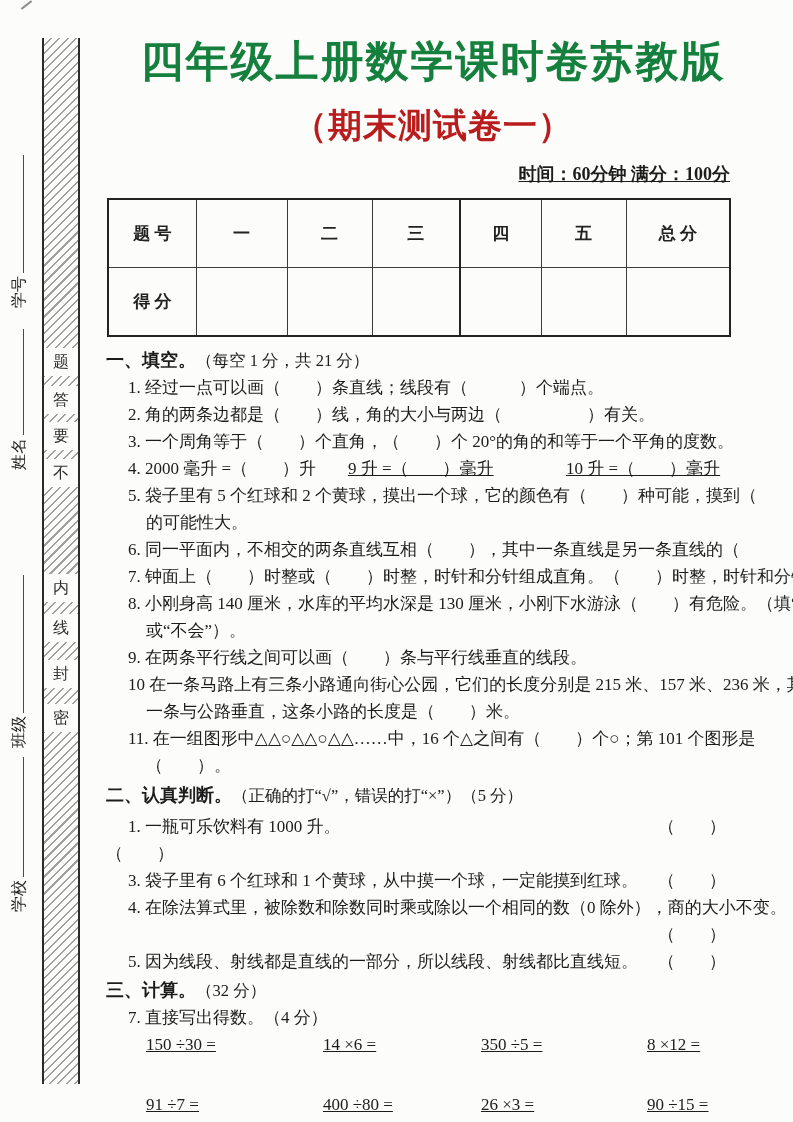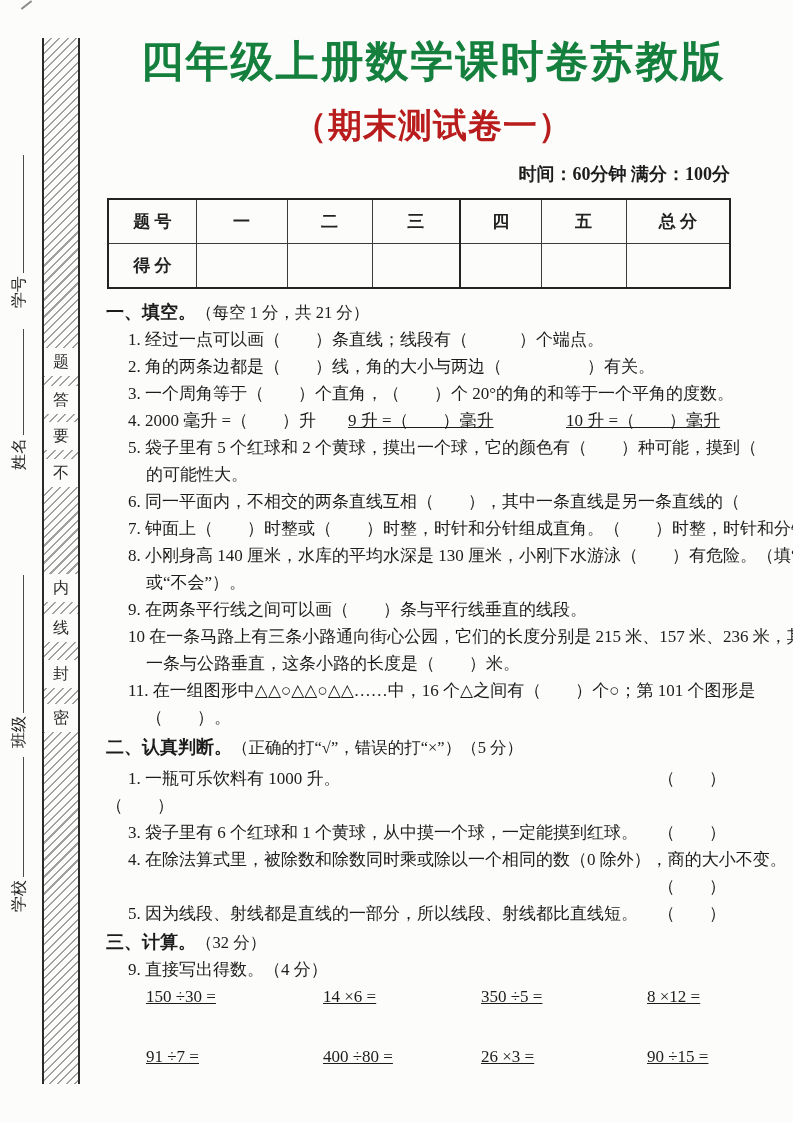--- a/index.html
+++ b/index.html
@@ -25,26 +25,26 @@
     margin-left:3px; }
   
   .main { position:absolute; left:106px; top:0; width:654px; }
   .title { margin:34px 0 0; font-family:"Liberation Sans","DejaVu Sans",sans-serif;
     font-weight:bold; font-size:43px; line-height:54px; letter-spacing:2px;
     text-align:center; color:#15803d; }
   .subtitle { margin:14px 0 0; font-family:"Liberation Sans","DejaVu Sans",sans-serif;
     font-weight:bold; font-size:34px; line-height:46px; letter-spacing:1px;
     text-align:center; color:#b91c1c; }
   .info { margin:14px 30px 0 0; text-align:right; font-size:18px; font-weight:bold;
-    line-height:24px; }
+    line-height:24px;text-decoration:underline; }
   
   table.score { border-collapse:collapse; table-layout:fixed; width:622px;
     margin:12px 0 0 1px; border:2px solid #232323; }
   table.score th, table.score td { border:1px solid #3c3c3c; height:35px;
-    text-align:center; font-size:17px; font-weight:bold; padding:4px; color:#222; }
+    text-align:center; font-size:17px; font-weight:bold; padding:16px; color:#222; }
   table.score .strong-left { border-left:2px solid #232323; }
   table.score .light-left { border-left:1px solid #c4c4c4; }
   
   .line { height:27px; line-height:27px; font-size:17px; white-space:nowrap; }
   .q  { padding-left:22px; }
   .wrap { padding-left:40px; }
   .heading { font-size:18px; font-weight:bold; }
   .heading .note { font-weight:normal; font-size:16.5px; }
   .mt10 { margin-top:10px; } .mt4 { margin-top:4px; } .mt3 { margin-top:3px; }
   .mt2 { margin-top:2px; } .mt16 { margin-top:33px; }
@@ -163,21 +163,21 @@
     <div class="line q">4. 在除法算式里，被除数和除数同时乘或除以一个相同的数（0 除外），商的大小不变。</div>
     <div class="line jparen">（　　）</div>
     <div class="line jline">
       <span class="jq">5. 因为线段、射线都是直线的一部分，所以线段、射线都比直线短。</span>
       <span>（　　）</span>
     </div>
 
     <div class="line heading mt2">
       <span>三、计算。</span><span class="note">（32 分）</span>
     </div>
-    <div class="line q">9. 直接写出得数。（4 分）</div>
+    <div class="line q">7. 直接写出得数。（4 分）</div>
     <div class="line relrow">
       <span class="seg" style="left:40px">150 ÷30 =</span>
       <span class="seg" style="left:217px">14 ×6 =</span>
       <span class="seg" style="left:375px">350 ÷5 =</span>
       <span class="seg" style="left:541px">8 ×12 =</span>
     </div>
     <div class="line relrow mt16">
       <span class="seg" style="left:40px">91 ÷7 =</span>
       <span class="seg" style="left:217px">400 ÷80 =</span>
       <span class="seg" style="left:375px">26 ×3 =</span>

